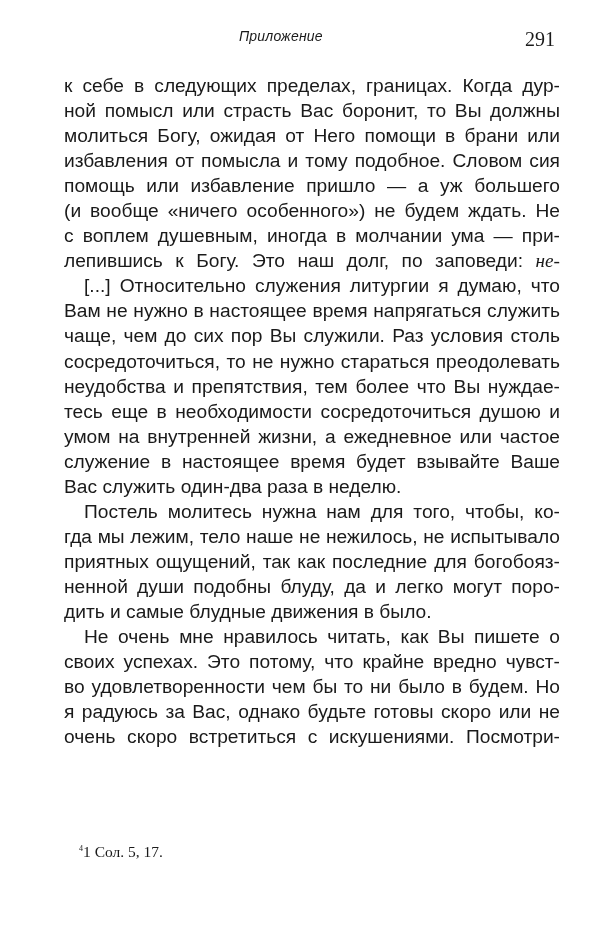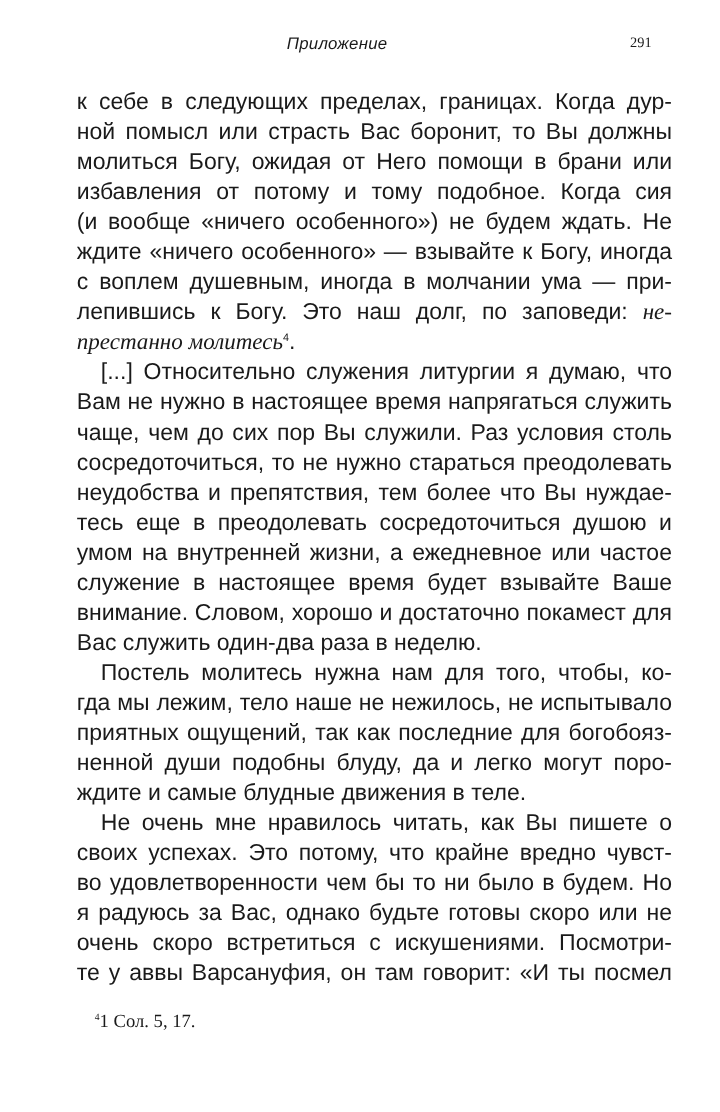--- a/index.html
+++ b/index.html
@@ -1,20 +1,20 @@
 <!DOCTYPE html>
 <html><head>
 <meta charset="utf-8">
 <style>
   html, body { margin:0; padding:0; background:#ffffff; }
   body { width:600px; height:927px; position:relative; overflow:hidden; color:#1a1a1a; }
   .page { position:absolute; left:11px; top:0; width:600px; height:754px; }
   .running-head { position:absolute; top:28px; left:0; width:600px; height:20px; }
   .running-title { position:absolute; left:228px; top:0; font-family:"Liberation Sans", sans-serif; font-style:italic; font-size:14px; letter-spacing:0.2px; }
-  .page-number { position:absolute; left:514px; top:0; font-family:"Liberation Serif", serif; font-size:12px; }
+  .page-number { position:absolute; left:514px; top:0; font-family:"Liberation Serif", serif; font-size:20px; }
   .body-text { position:absolute; left:53px; top:73px; width:496px; font-family:"Liberation Sans", sans-serif; font-size:19.2px; line-height:25.05px; }
   .line { display:block; white-space:nowrap; text-align:justify; text-align-last:justify; height:25.05px; }
   .line.last { text-align-last:left; }
   .line.indent { padding-left:20px; }
   .it { font-style:italic; font-family:"Liberation Serif", serif; }
   sup { font-size:9px; line-height:0; vertical-align:7px; }
   .footnote { position:absolute; left:68px; top:843px; font-family:"Liberation Serif", serif; font-size:15.5px; }
   .footnote sup { font-size:8px; vertical-align:6px; }
 </style>
 </head>
@@ -26,56 +26,53 @@
     <span class="running-title">Приложение</span>
     <span class="page-number">291</span>
   </div>
 
   <div class="body-text">
 
     <div>
       <span class="line">к себе в следующих пределах, границах. Когда дур-</span>
       <span class="line">ной помысл или страсть Вас боронит, то Вы должны</span>
       <span class="line">молиться Богу, ожидая от Него помощи в брани или</span>
-      <span class="line">избавления от потому и тому подобное. Когда сия</span>
+      <span class="line">избавления от помысла и тому подобное. Словом сия</span>
+      <span class="line">помощь или избавление пришло — а уж большего</span>
       <span class="line">(и вообще «ничего особенного») не будем ждать. Не</span>
-      <span class="line">ждите «ничего особенного» — взывайте к Богу, иногда</span>
       <span class="line">с воплем душевным, иногда в молчании ума — при-</span>
       <span class="line"><span>лепившись к Богу. Это наш долг, по заповеди: </span><span class="it">не-</span></span>
-      <span class="line last"><span class="it">престанно молитесь</span><sup>4</sup><span>.</span></span>
     </div>
 
     <div>
       <span class="line indent">[...] Относительно служения литургии я думаю, что</span>
       <span class="line">Вам не нужно в настоящее время напрягаться служить</span>
       <span class="line">чаще, чем до сих пор Вы служили. Раз условия столь</span>
       <span class="line">сосредоточиться, то не нужно стараться преодолевать</span>
       <span class="line">неудобства и препятствия, тем более что Вы нуждае-</span>
-      <span class="line">тесь еще в преодолевать сосредоточиться душою и</span>
+      <span class="line">тесь еще в необходимости сосредоточиться душою и</span>
       <span class="line">умом на внутренней жизни, а ежедневное или частое</span>
       <span class="line">служение в настоящее время будет взывайте Ваше</span>
-      <span class="line">внимание. Словом, хорошо и достаточно покамест для</span>
       <span class="line last">Вас служить один-два раза в неделю.</span>
     </div>
 
     <div>
       <span class="line indent">Постель молитесь нужна нам для того, чтобы, ко-</span>
       <span class="line">гда мы лежим, тело наше не нежилось, не испытывало</span>
       <span class="line">приятных ощущений, так как последние для богобояз-</span>
       <span class="line">ненной души подобны блуду, да и легко могут поро-</span>
-      <span class="line last">ждите и самые блудные движения в теле.</span>
+      <span class="line last">дить и самые блудные движения в было.</span>
     </div>
 
     <div>
       <span class="line indent">Не очень мне нравилось читать, как Вы пишете о</span>
       <span class="line">своих успехах. Это потому, что крайне вредно чувст-</span>
       <span class="line">во удовлетворенности чем бы то ни было в будем. Но</span>
       <span class="line">я радуюсь за Вас, однако будьте готовы скоро или не</span>
       <span class="line">очень скоро встретиться с искушениями. Посмотри-</span>
-      <span class="line">те у аввы Варсануфия, он там говорит: «И ты посмел</span>
     </div>
   </div>
 
   <div class="footnote">
     <sup>4</sup><span>1 Сол. 5, 17.</span>
   </div>
 
 </div>
 
 </body></html>

